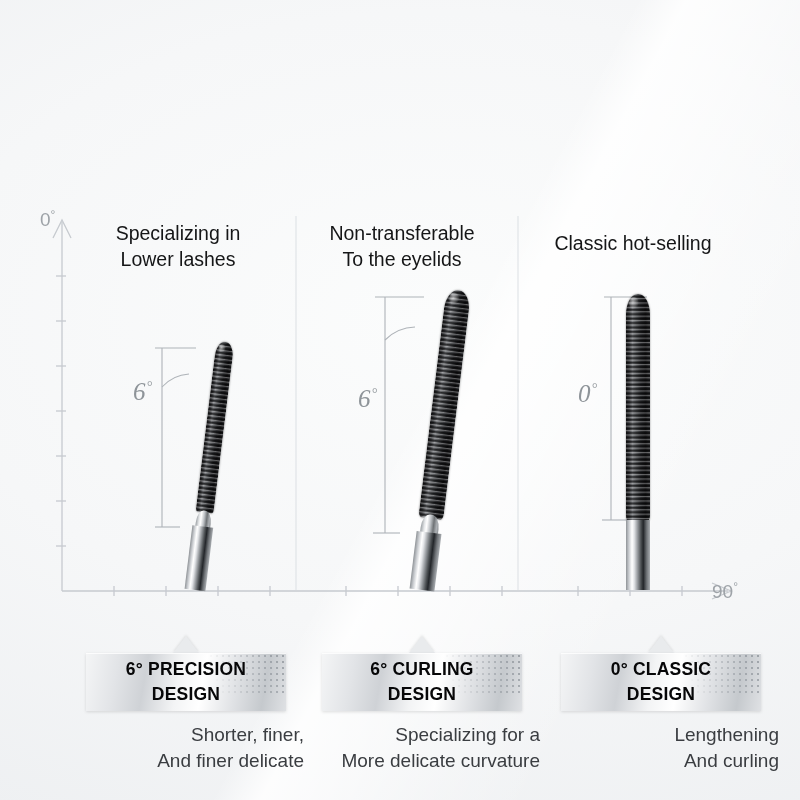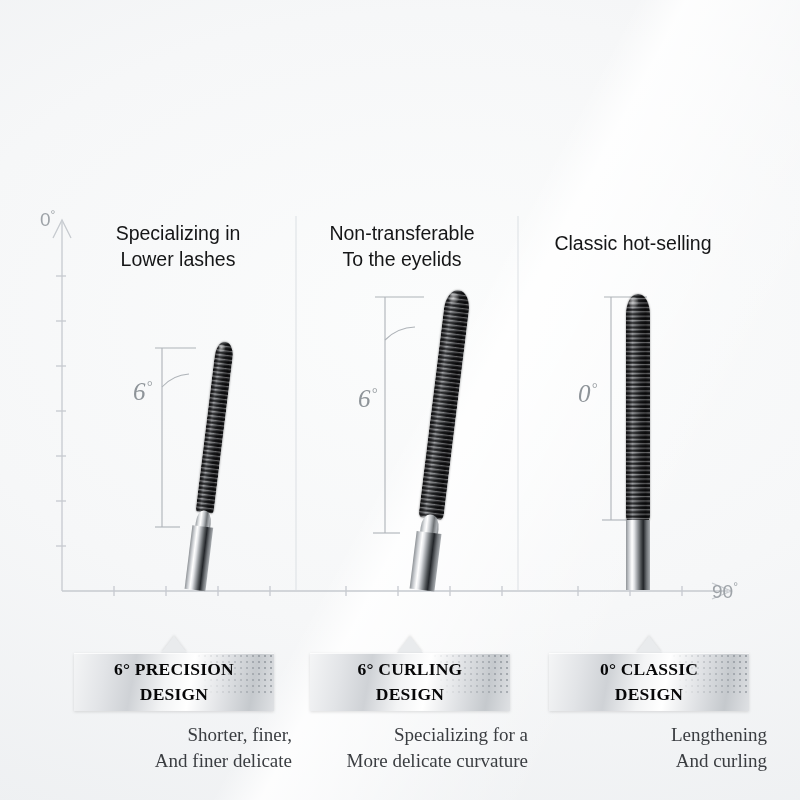--- a/index.html
+++ b/index.html
@@ -205,22 +205,22 @@
     transform: translateX(-50%);
     background: linear-gradient(to right,
       #9ba0a4 0%, #e6e8ea 20%, #ffffff 32%, #bcc0c4 52%,
       #6f7376 70%, #aeb2b6 88%, #8d9195 100%);
     border-radius: 45% 45% 18% 18% / 70% 70% 12% 12%;
   }
 
   
   #cards {
     position: absolute;
-    left: 0; top: 636px;
-    width: 672px; height: 164px; font-family: Liberation Serif, serif;
+    left: 12px; top: 636px;
+    width: 672px; height: 164px;
   }
   .card {
     position: absolute;
     width: 200px;
   }
   #card-0 { left: 74px; }
   #card-1 { left: 310px; }
   #card-2 { left: 549px; }
 
   .card-notch {

